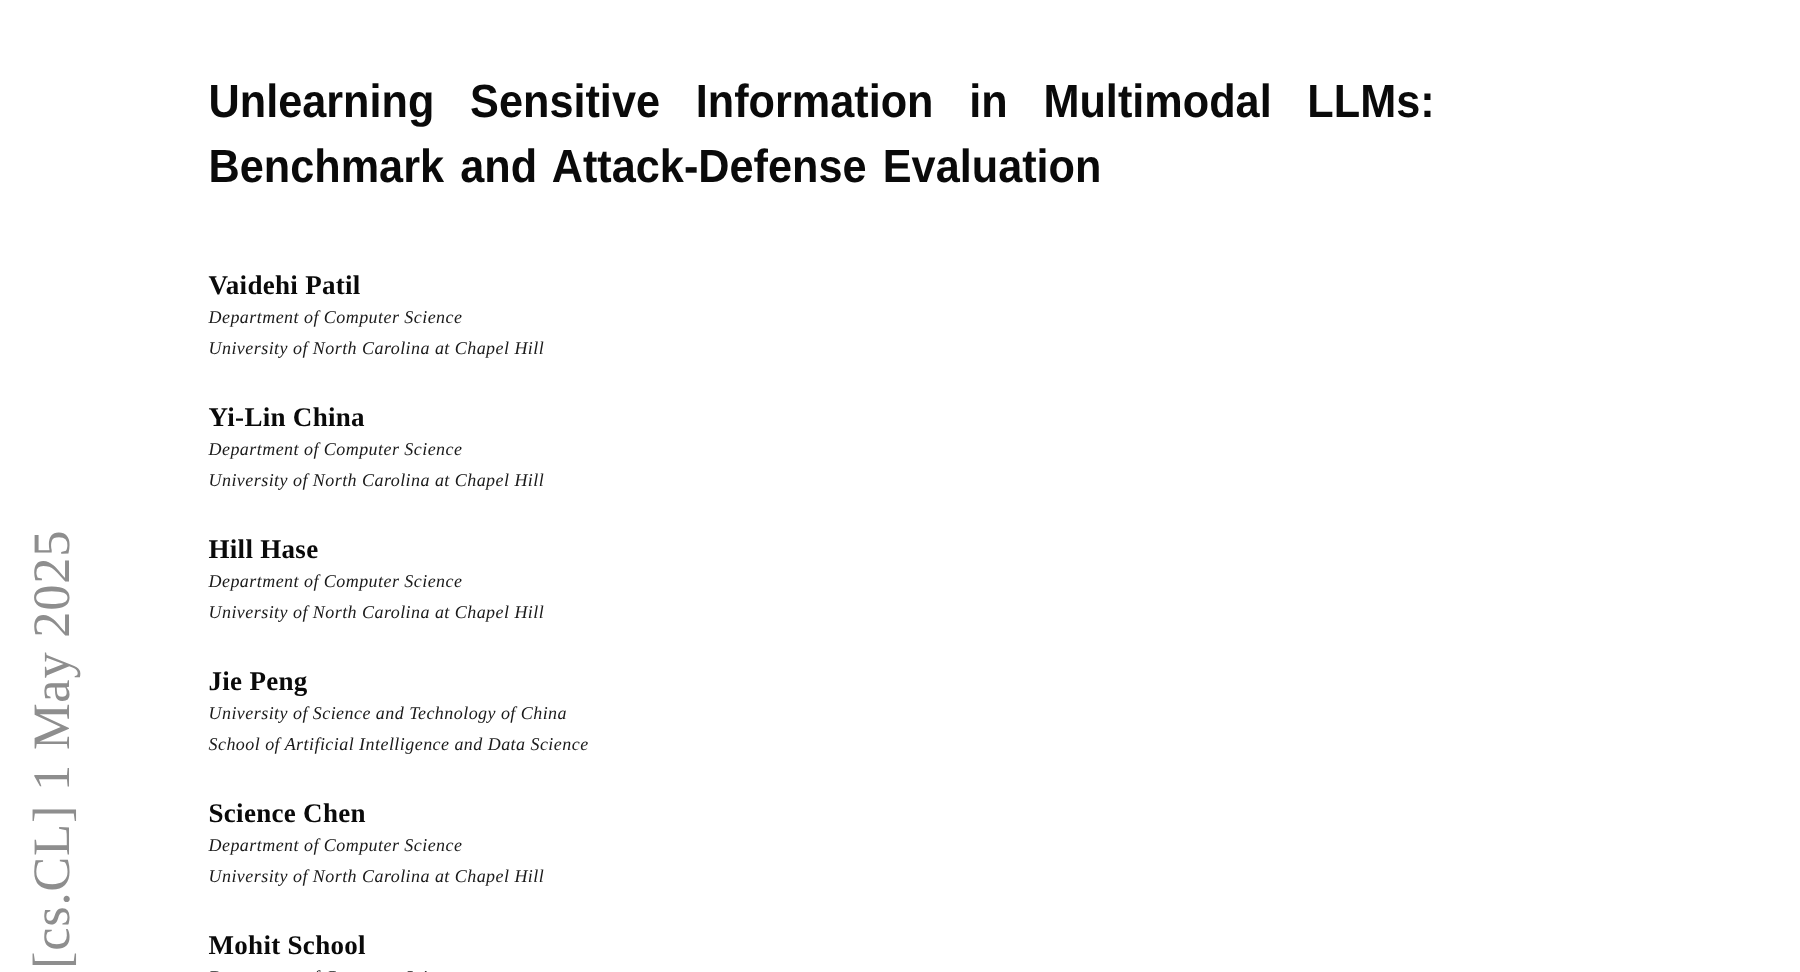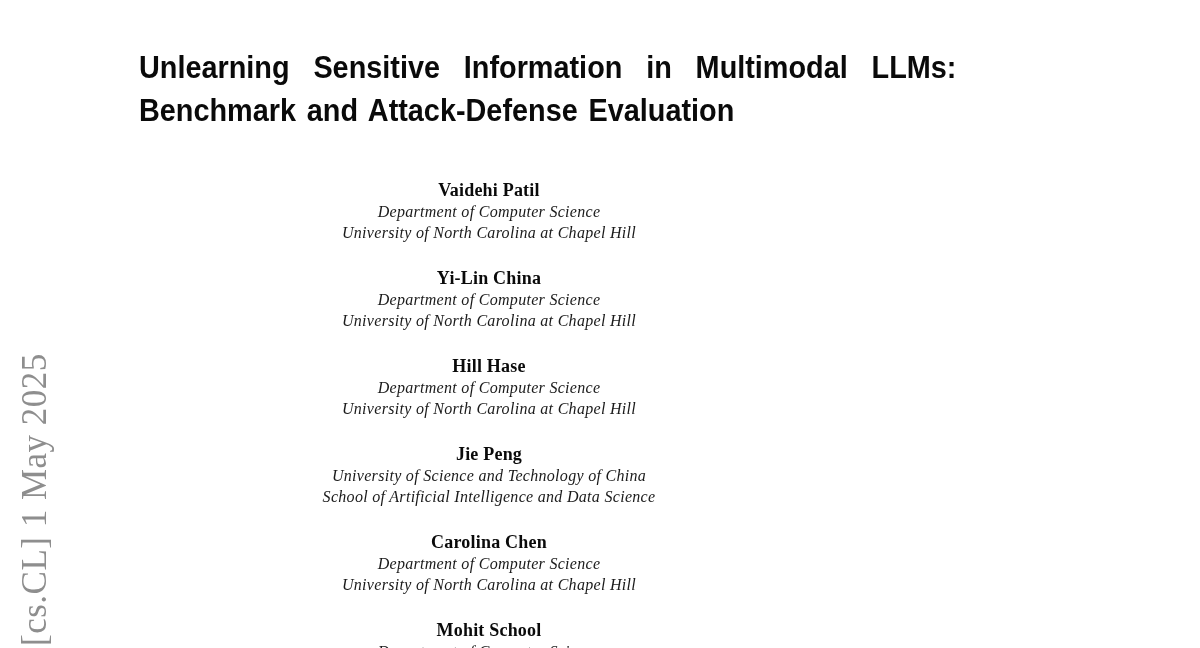--- a/index.html
+++ b/index.html
@@ -74,36 +74,35 @@
   
   .authors {
     position: absolute;
     left: 139px;
     top: 179px;
     width: 700px;
   }
 
   .author-block {
     margin-bottom: 24px;
-    text-align: center;
   }
 
   .author-name {
     font-family: "Liberation Serif", serif;
     font-weight: bold;
     font-size: 18px;
     line-height: 22px;
     color: #0a0a0a;
     letter-spacing: 0.2px;
   }
 
   .author-affil {
     font-family: "Liberation Serif", serif;
     font-style: italic;
-    font-size: 16px;
+    font-size: 12px;
     line-height: 21px;
     color: #1a1a1a;
     letter-spacing: 0.3px;
   }
 </style>
 </head>
 <body>
 
 <div class="page">
 
@@ -136,21 +135,21 @@
       <div class="author-affil">University of North Carolina at Chapel Hill</div>
     </div>
 
     <div class="author-block">
       <div class="author-name">Jie Peng</div>
       <div class="author-affil">University of Science and Technology of China</div>
       <div class="author-affil">School of Artificial Intelligence and Data Science</div>
     </div>
 
     <div class="author-block">
-      <div class="author-name">Carolina Chen</div>
+      <div class="author-name">Science Chen</div>
       <div class="author-affil">Department of Computer Science</div>
       <div class="author-affil">University of North Carolina at Chapel Hill</div>
     </div>
 
     <div class="author-block">
       <div class="author-name">Mohit School</div>
       <div class="author-affil">Department of Computer Science</div>
     </div>
 
   </div>

